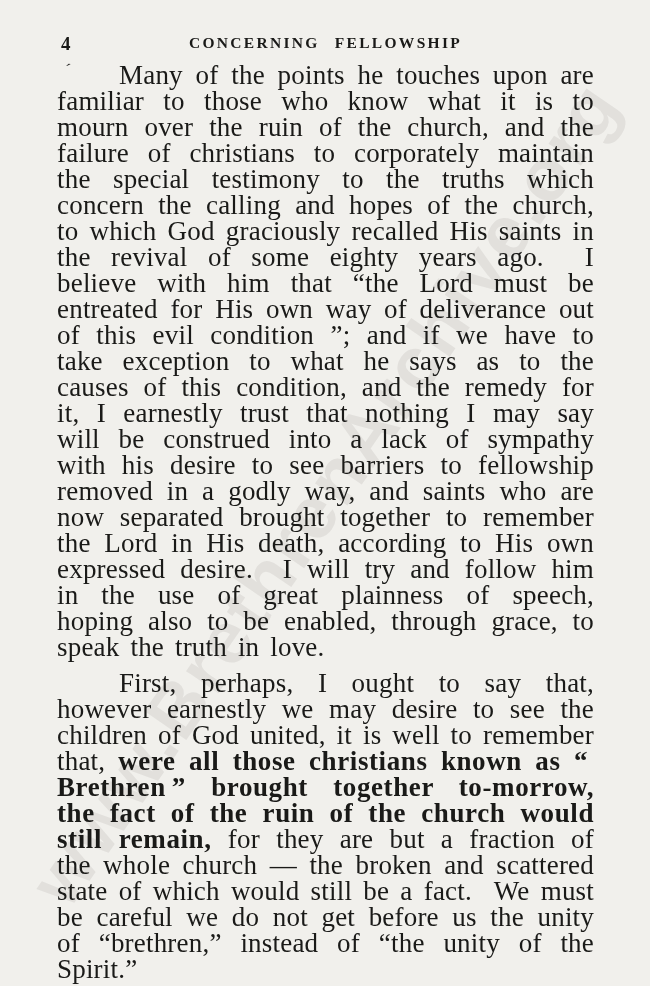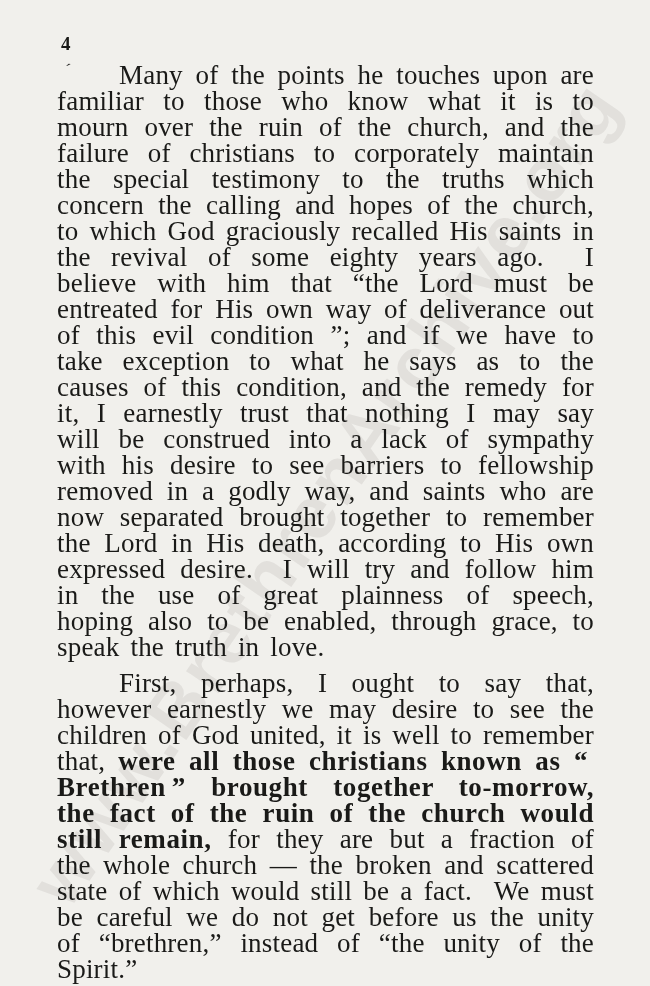--- a/index.html
+++ b/index.html
@@ -86,20 +86,21 @@
 </style>
 </head>
 <body>
 
 <div class="page">
 
   <div class="watermark">www.BrethrenArchive.org</div>
 
   <div class="running-head">
     <span class="page-number">4</span>
+    <div class="header-title">CONCERNING FELLOWSHIP</div>
   </div>
 
   <span class="stray-mark">´</span>
 
   <div class="text-body">
 
   <p><span>Many of the points he touches upon are familiar to those who know what it is to mourn over the ruin of the church, and the failure of christians to corporately maintain the special testimony to the truths which concern the calling and hopes of the church, to which God graciously recalled His saints in the revival of some eighty years ago.&nbsp; I believe with him that “the Lord must be entreated for His own way of deliverance out of this evil condition&nbsp;”; and if we have to take exception to what he says as to the causes of this condition, and the remedy for it, I earnestly trust that nothing I may say will be construed into a lack of sympathy with his desire to see barriers to fellowship removed in a godly way, and saints who are now separated brought together to remember the Lord in His death, according to His own expressed desire.&nbsp; I will try and follow him in the use of great plainness of speech, hoping also to be enabled, through grace, to speak the truth in love.</span></p>
       <p><span>First, perhaps, I ought to say that, however earnestly we may desire to see the children of God united, it is well to remember that, </span><b>were all those christians known as “ Brethren ” brought together to-morrow, the fact of the ruin of the church would still remain,</b><span> for they are but a fraction of the whole church — the broken and scattered state of which would still be a fact.&nbsp; We must be careful we do not get before us the unity of “brethren,” instead of “the unity of the Spirit.”</span></p>
       <p><span>Having said this over by way of preface, I shall confine myself to the </span><b>two truths,</b><span> to which special attention is invited on page 1 (last paragraph) of</span></p>
     </div>

